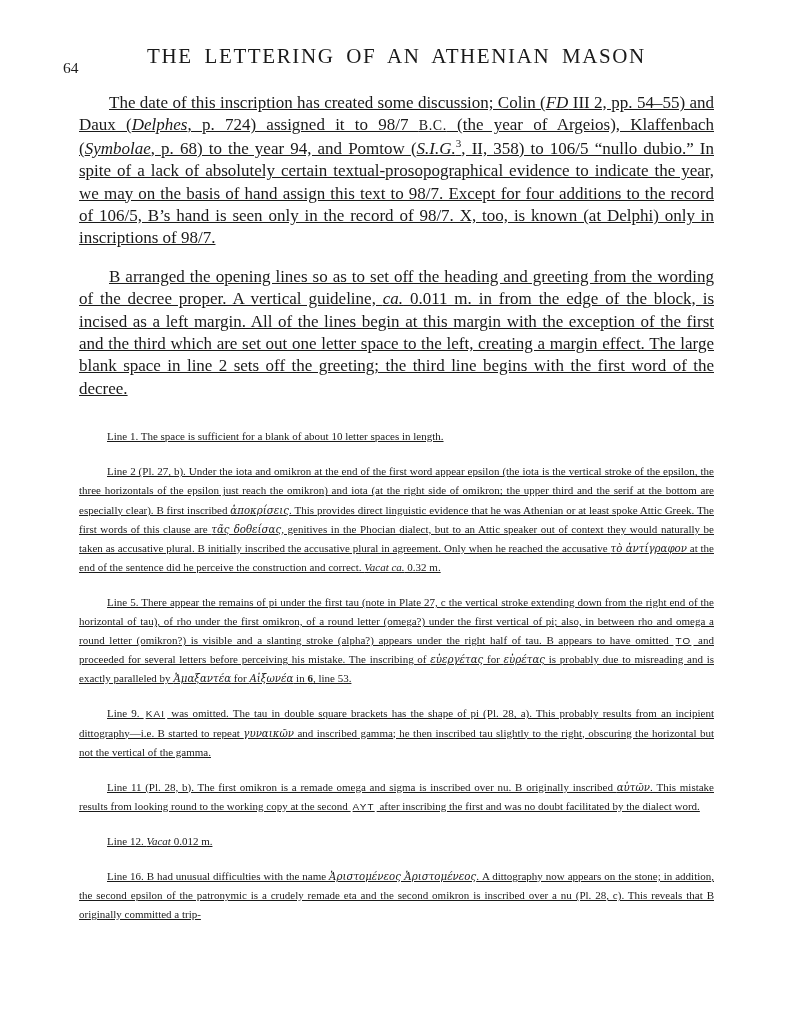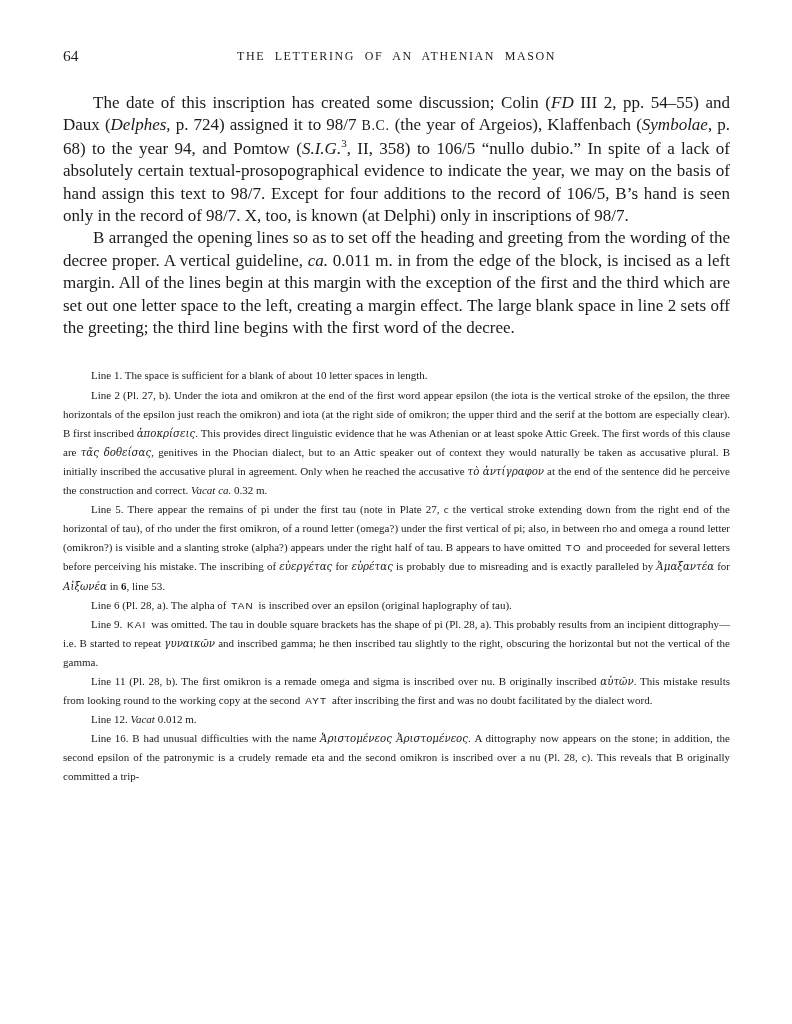--- a/index.html
+++ b/index.html
@@ -15,38 +15,39 @@
     overflow: hidden;
   }
   .page-header {
     position: relative;
     height: 20px;
     margin-bottom: 26px;
   }
   .page-number {
     position: absolute;
     left: 0;
-    top: 0;
+    top: 12px;
     font-size: 15.5px;
     line-height: 20px;
   }
   .running-title {
     display: block;
     text-align: center;
-    font-size: 12px;
+    font-size: 21px;
     line-height: 20px;
     letter-spacing: 1.6px;
     word-spacing: 5px;
     white-space: nowrap;
   }
   .body-section p,
   .notes-section p {
-    margin: 0;
+    margin: 16px;
     text-align: justify;
     hyphens: none;
+    text-decoration: underline;
   }
   .body-section {
     font-size: 17px;
     line-height: 22.4px;
   }
   .body-section p { text-indent: 30px; }
   .notes-section {
     margin-top: 27px;
     font-size: 11px;
     line-height: 19.1px;
@@ -72,19 +73,18 @@
 
   <div class="body-section">
       <p><span>The date of this inscription has created some discussion; Colin (</span><span class="r-i">FD</span><span> III 2, pp. 54–55) and Daux (</span><span class="r-i">Delphes</span><span>, p. 724) assigned it to 98/7 </span><span class="r-sc">B.C.</span><span> (the year of Argeios), Klaffenbach (</span><span class="r-i">Symbolae</span><span>, p. 68) to the year 94, and Pomtow (</span><span class="r-i">S.I.G.</span><span class="r-sup">3</span><span>, II, 358) to 106/5 “nullo dubio.” In spite of a lack of absolutely certain textual-prosopographical evidence to indicate the year, we may on the basis of hand assign this text to 98/7. Except for four additions to the record of 106/5, B’s hand is seen only in the record of 98/7. X, too, is known (at Delphi) only in inscriptions of 98/7.</span></p>
       <p><span>B arranged the opening lines so as to set off the heading and greeting from the wording of the decree proper. A vertical guideline, </span><span class="r-i">ca.</span><span> 0.011 m. in from the edge of the block, is incised as a left margin. All of the lines begin at this margin with the exception of the first and the third which are set out one letter space to the left, creating a margin effect. The large blank space in line 2 sets off the greeting; the third line begins with the first word of the decree.</span></p>
     </div>
 
   <div class="notes-section">
       <p><span>Line 1. The space is sufficient for a blank of about 10 letter spaces in length.</span></p>
       <p><span>Line 2 (Pl. 27, b). Under the iota and omikron at the end of the first word appear epsilon (the iota is the vertical stroke of the epsilon, the three horizontals of the epsilon just reach the omikron) and iota (at the right side of omikron; the upper third and the serif at the bottom are especially clear). B first inscribed </span><span class="r-g">ἀποκρίσεις</span><span>. This provides direct linguistic evidence that he was Athenian or at least spoke Attic Greek. The first words of this clause are </span><span class="r-g">τᾶς δοθείσας</span><span>, genitives in the Phocian dialect, but to an Attic speaker out of context they would naturally be taken as accusative plural. B initially inscribed the accusative plural in agreement. Only when he reached the accusative </span><span class="r-g">τὸ ἀντίγραφον</span><span> at the end of the sentence did he perceive the construction and correct. </span><span class="r-i">Vacat ca.</span><span> 0.32 m.</span></p>
       <p><span>Line 5. There appear the remains of pi under the first tau (note in Plate 27, c the vertical stroke extending down from the right end of the horizontal of tau), of rho under the first omikron, of a round letter (omega?) under the first vertical of pi; also, in between rho and omega a round letter (omikron?) is visible and a slanting stroke (alpha?) appears under the right half of tau. B appears to have omitted </span><span class="r-ep">TO</span><span> and proceeded for several letters before perceiving his mistake. The inscribing of </span><span class="r-g">εὐεργέτας</span><span> for </span><span class="r-g">εὑρέτας</span><span> is probably due to misreading and is exactly paralleled by </span><span class="r-g">Ἀμαξαντέα</span><span> for </span><span class="r-g">Αἰξωνέα</span><span> in </span><span class="r-b">6</span><span>, line 53.</span></p>
-      <p><span>Line 6 (Pl. 28, a). The alpha of </span><span class="r-ep">TAN</span><span> is inscribed over an epsilon (original haplography of tau).</span></p>
       <p><span>Line 9. </span><span class="r-ep">KAI</span><span> was omitted. The tau in double square brackets has the shape of pi (Pl. 28, a). This probably results from an incipient dittography—i.e. B started to repeat </span><span class="r-g">γυναικῶν</span><span> and inscribed gamma; he then inscribed tau slightly to the right, obscuring the horizontal but not the vertical of the gamma.</span></p>
       <p><span>Line 11 (Pl. 28, b). The first omikron is a remade omega and sigma is inscribed over nu. B originally inscribed </span><span class="r-g">αὐτῶν</span><span>. This mistake results from looking round to the working copy at the second </span><span class="r-ep">AYT</span><span> after inscribing the first and was no doubt facilitated by the dialect word.</span></p>
       <p><span>Line 12. </span><span class="r-i">Vacat</span><span> 0.012 m.</span></p>
       <p><span>Line 16. B had unusual difficulties with the name </span><span class="r-g">Ἀριστομένεος Ἀριστομένεος</span><span>. A dittography now appears on the stone; in addition, the second epsilon of the patronymic is a crudely remade eta and the second omikron is inscribed over a nu (Pl. 28, c). This reveals that B originally committed a trip-</span></p>
     </div>
 </div>
 
 </body></html>

